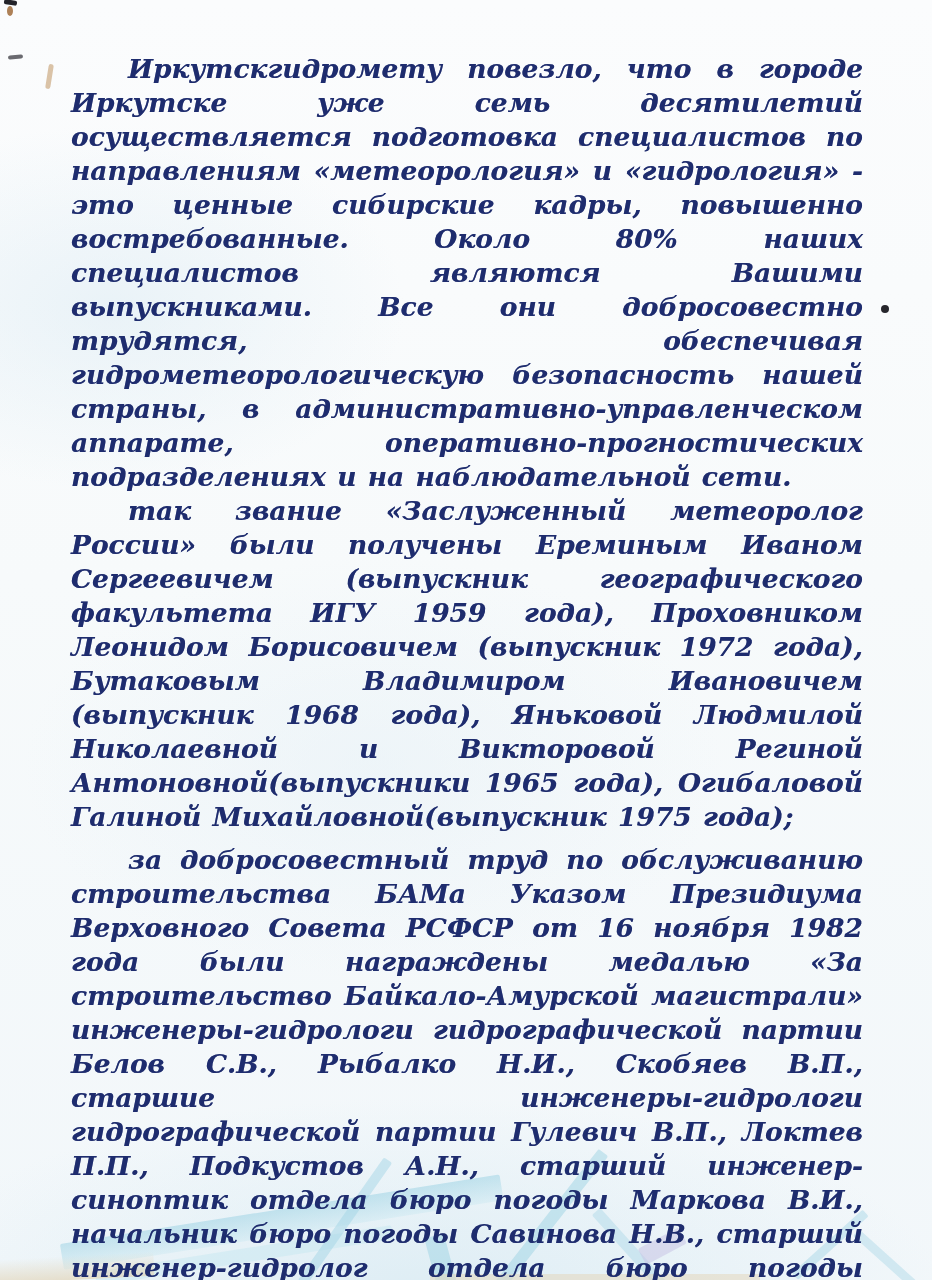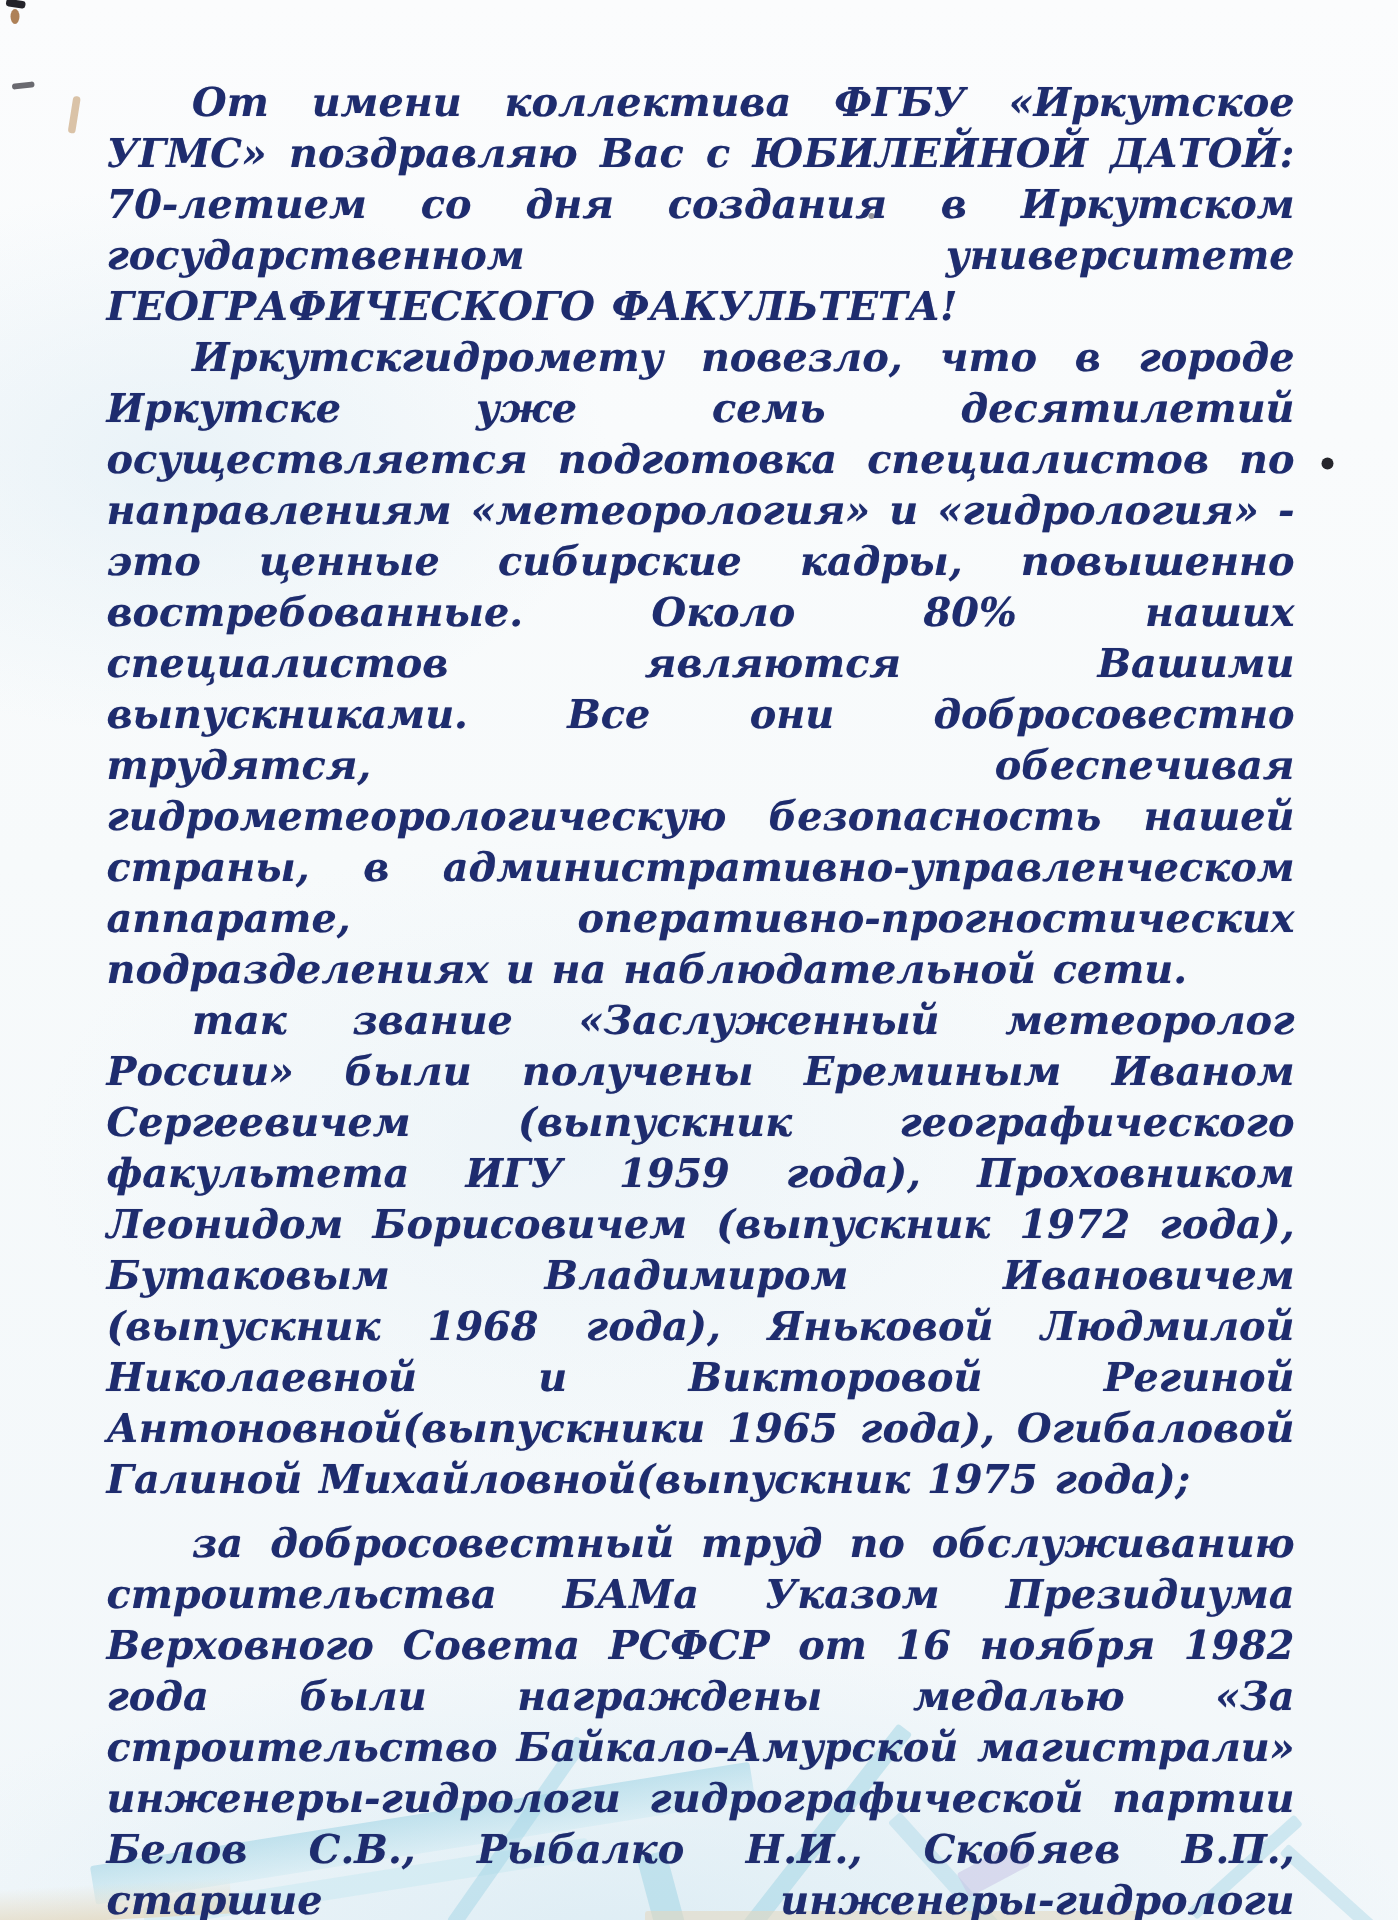--- a/index.html
+++ b/index.html
@@ -98,20 +98,19 @@
   </div>
 
   <div class="artifact art-corner-dash"></div>
   <div class="artifact art-brown-speck"></div>
   <div class="artifact art-dark-dash"></div>
   <div class="artifact art-brown-streak"></div>
   <div class="artifact art-margin-dot"></div>
   <div class="artifact art-tiny-speck"></div>
 
   <div class="content">
-    <p class="para">От имени коллектива ФГБУ «Иркутское УГМС» поздравляю Вас с ЮБИЛЕЙНОЙ ДАТОЙ: 70-летием со дня создания в Иркутском государственном университете ГЕОГРАФИЧЕСКОГО ФАКУЛЬТЕТА!</p>
     <p class="para">Иркутскгидромету повезло, что в городе Иркутске уже семь десятилетий осуществляется подготовка специалистов по направлениям «метеорология» и «гидрология» - это ценные сибирские кадры, повышенно востребованные. Около 80% наших специалистов являются Вашими выпускниками. Все они добросовестно трудятся, обеспечивая гидрометеорологическую безопасность нашей страны, в административно-управленческом аппарате, оперативно-прогностических подразделениях и на наблюдательной сети.</p>
     <p class="para">так звание «Заслуженный метеоролог России» были получены Ереминым Иваном Сергеевичем (выпускник географического факультета ИГУ 1959 года), Проховником Леонидом Борисовичем (выпускник 1972 года), Бутаковым Владимиром Ивановичем (выпускник 1968 года), Яньковой Людмилой Николаевной и Викторовой Региной Антоновной(выпускники 1965 года), Огибаловой Галиной Михайловной(выпускник 1975 года);</p>
     <p class="para gap-before">за добросовестный труд по обслуживанию строительства БАМа Указом Президиума Верховного Совета РСФСР от 16 ноября 1982 года были награждены медалью «За строительство Байкало-Амурской магистрали» инженеры-гидрологи гидрографической партии Белов С.В., Рыбалко Н.И., Скобяев В.П., старшие инженеры-гидрологи гидрографической партии Гулевич В.П., Локтев П.П., Подкустов А.Н., старший инженер-синоптик отдела бюро погоды Маркова В.И., начальник бюро погоды Савинова Н.В., старший инженер-гидролог отдела бюро погоды Якимова Н.И.;</p>
 
   </div>
 
 </div>
 
 </body></html>

